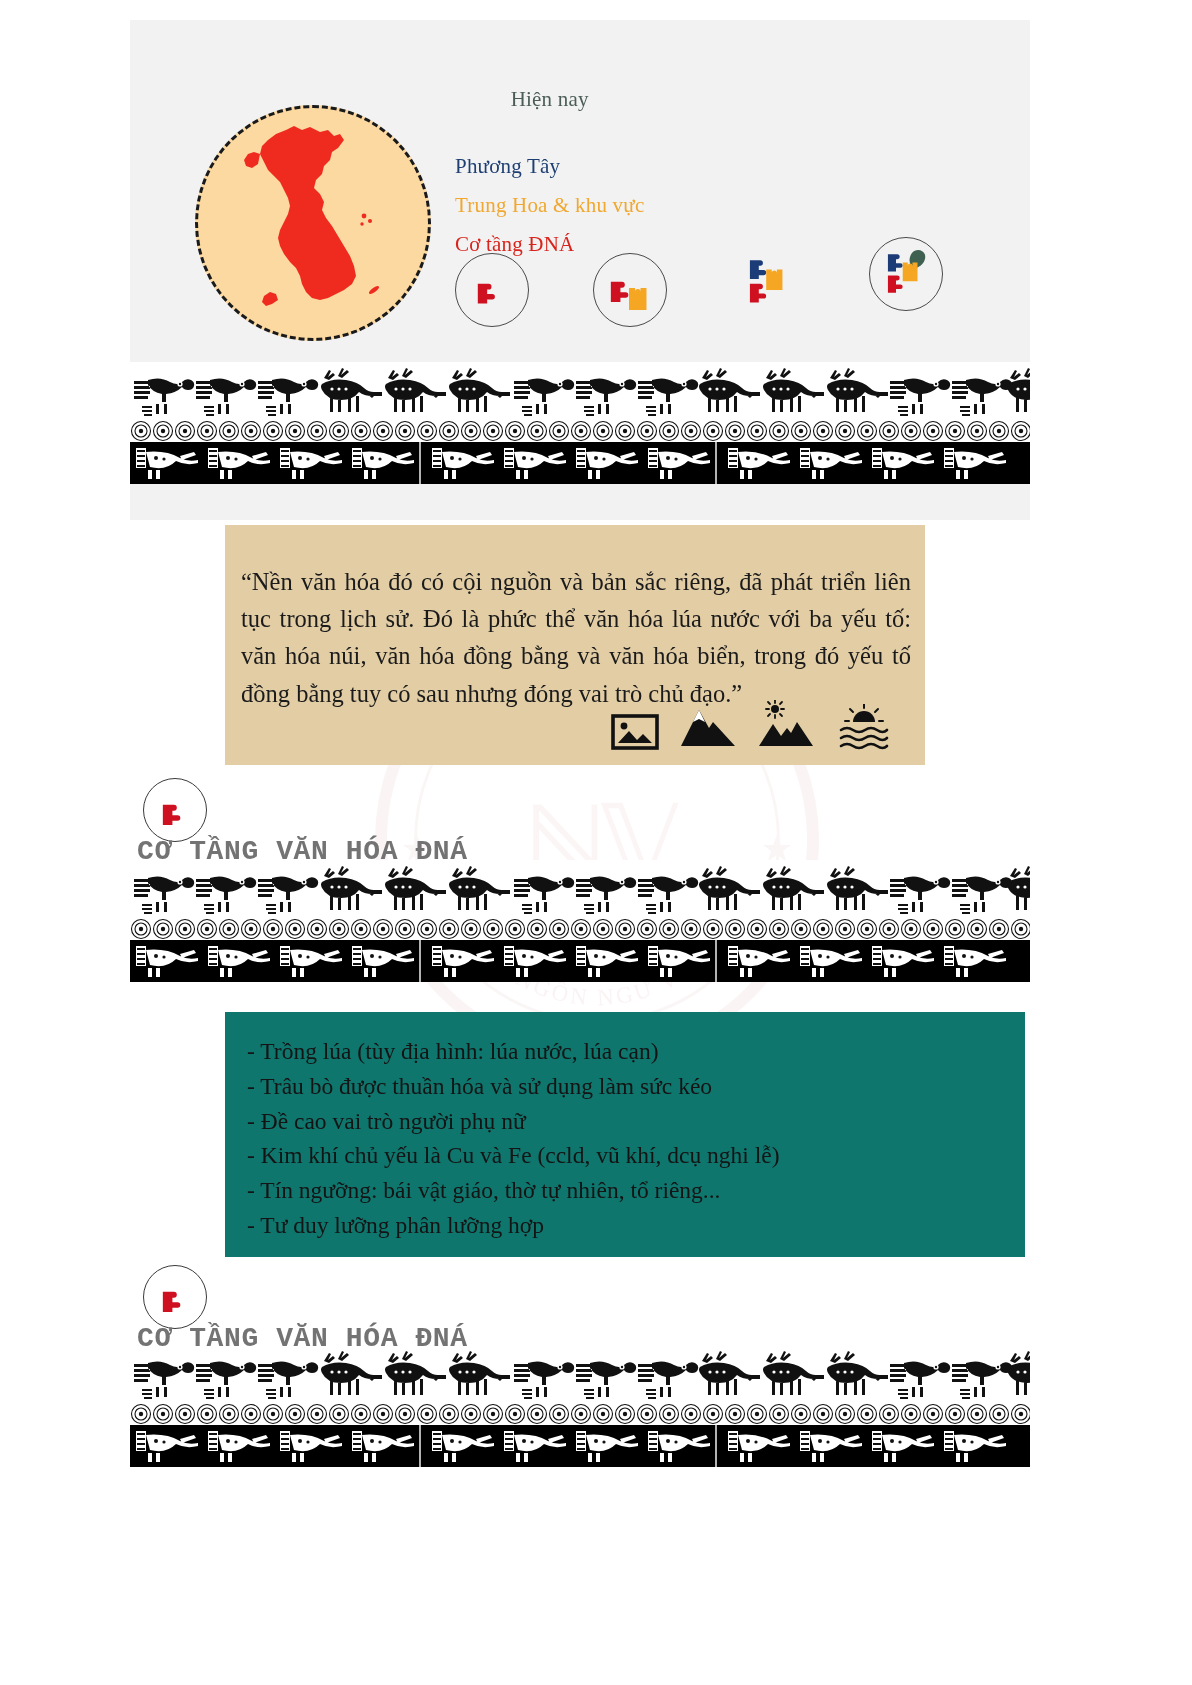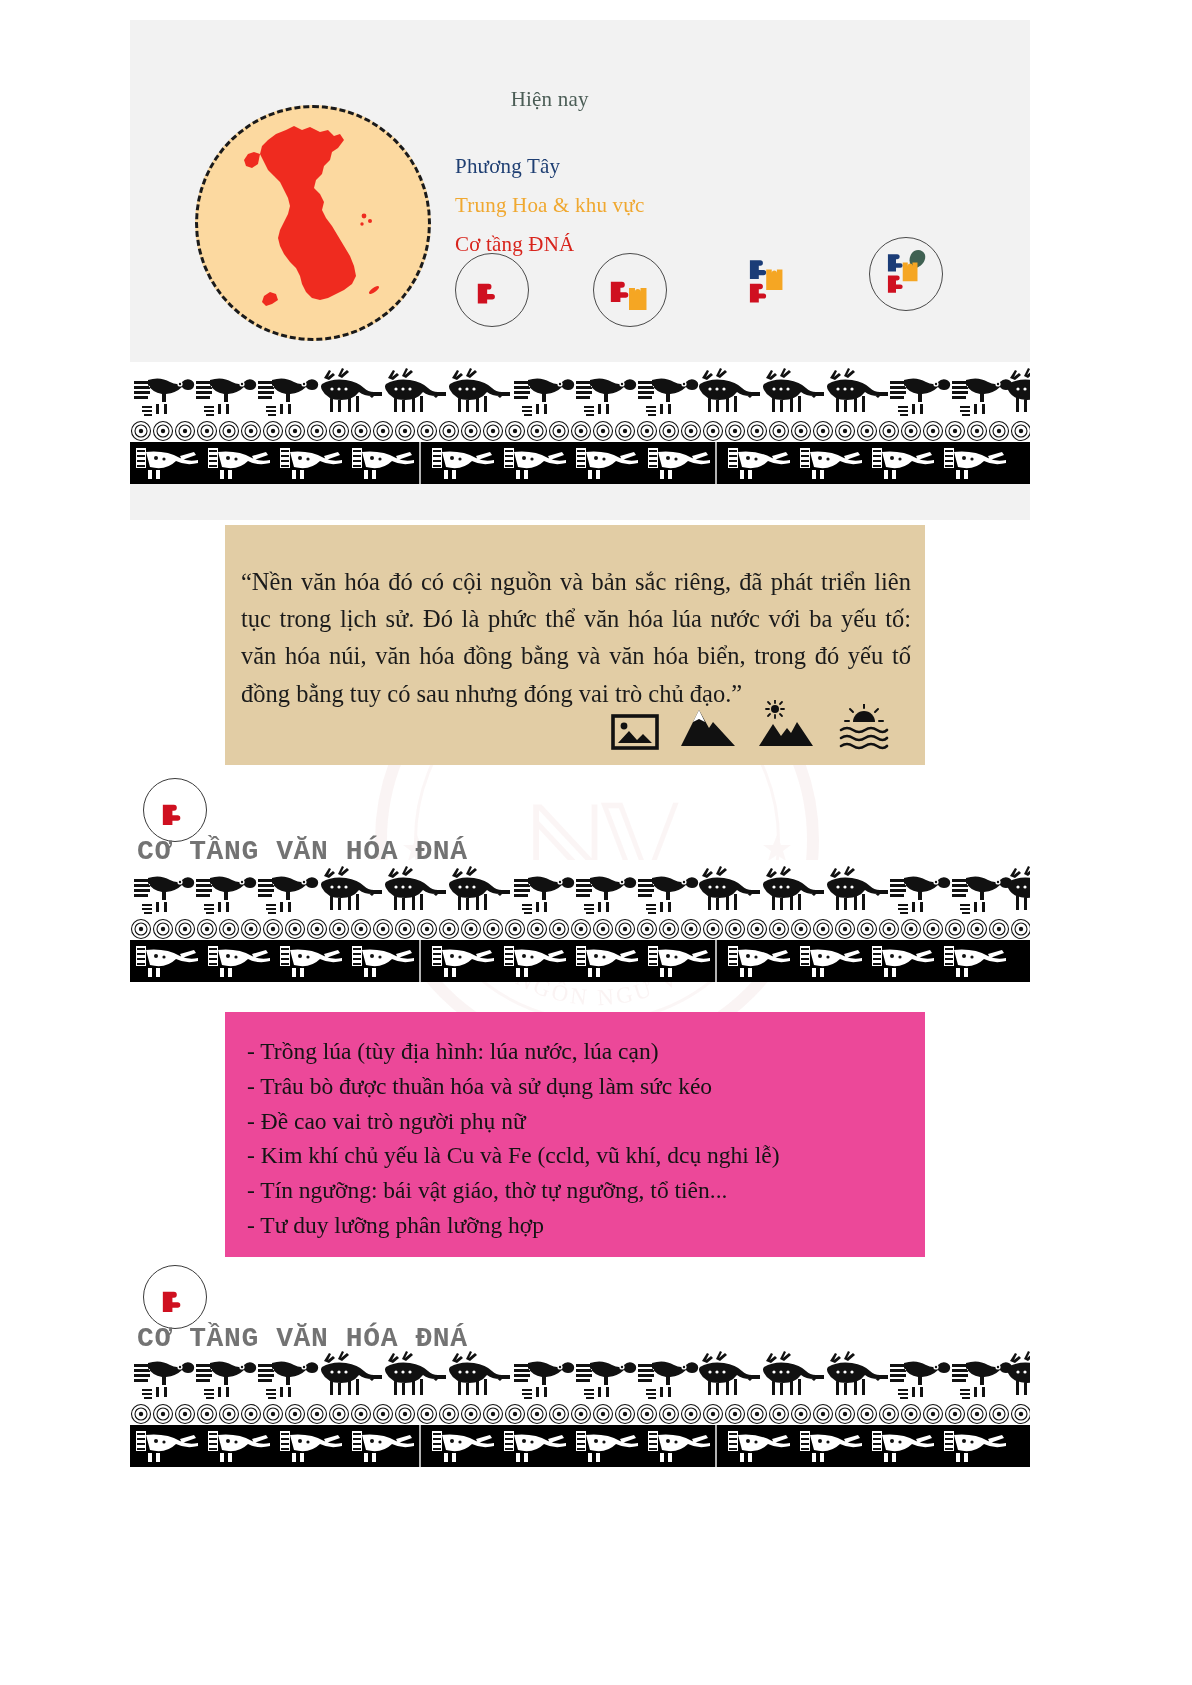--- a/index.html
+++ b/index.html
@@ -105,22 +105,22 @@
     font-size:28px;font-weight:bold;color:#737373;
     letter-spacing:.6px;white-space:nowrap;font-family:Liberation Mono, monospace;
   }
   .badge-a{left:143px;top:778px;}
   .title-a{left:137px;top:836px;}
   .badge-b{left:143px;top:1265px;}
   .title-b{left:137px;top:1323px;}
 
   
   .list-box{
-    position:absolute;left:225px;top:1012px;width:700px;height:245px;
-    background:#ec4899;z-index:4;
+    position:absolute;left:225px;top:1012px;width:800px;height:245px;
+    background:#0f766e;z-index:4;
   }
   .list-box ul{margin:0;padding:22px 0 0 22px;list-style:none;}
   .list-box li{
     font-size:23.5px;line-height:1.48;color:#141414;white-space:nowrap;
   }
 </style>
 </head>
 <body>
 
 <div class="watermark">
@@ -525,21 +525,21 @@
     </svg>
   </div>
 </div>
 
 <div class="list-box">
   <ul>
     <li>- Trồng lúa (tùy địa hình: lúa nước, lúa cạn)</li>
     <li>- Trâu bò được thuần hóa và sử dụng làm sức kéo</li>
     <li>- Đề cao vai trò người phụ nữ</li>
     <li>- Kim khí chủ yếu là Cu và Fe (ccld, vũ khí, dcụ nghi lễ)</li>
-    <li>- Tín ngưỡng: bái vật giáo, thờ tự ngưỡng, tổ tiên...</li>
+    <li>- Tín ngưỡng: bái vật giáo, thờ tự nhiên, tổ riêng...</li>
     <li>- Tư duy lưỡng phân lưỡng hợp</li>
   </ul>
 </div>
 
 <div class="sec-badge badge-b">
   <svg viewBox="0 0 62 62" xmlns="http://www.w3.org/2000/svg">
     <g transform="translate(17,24) scale(.92)">
       <path fill="#cf1020" d="M2 2 h12 a3.2 3.2 0 0 1 0 6.4 h-1.6 v5 h5.6 a3 3 0 0 1 0 6 h-5.6 v4.6 H2 Z"></path>
     </g>
   </svg>

